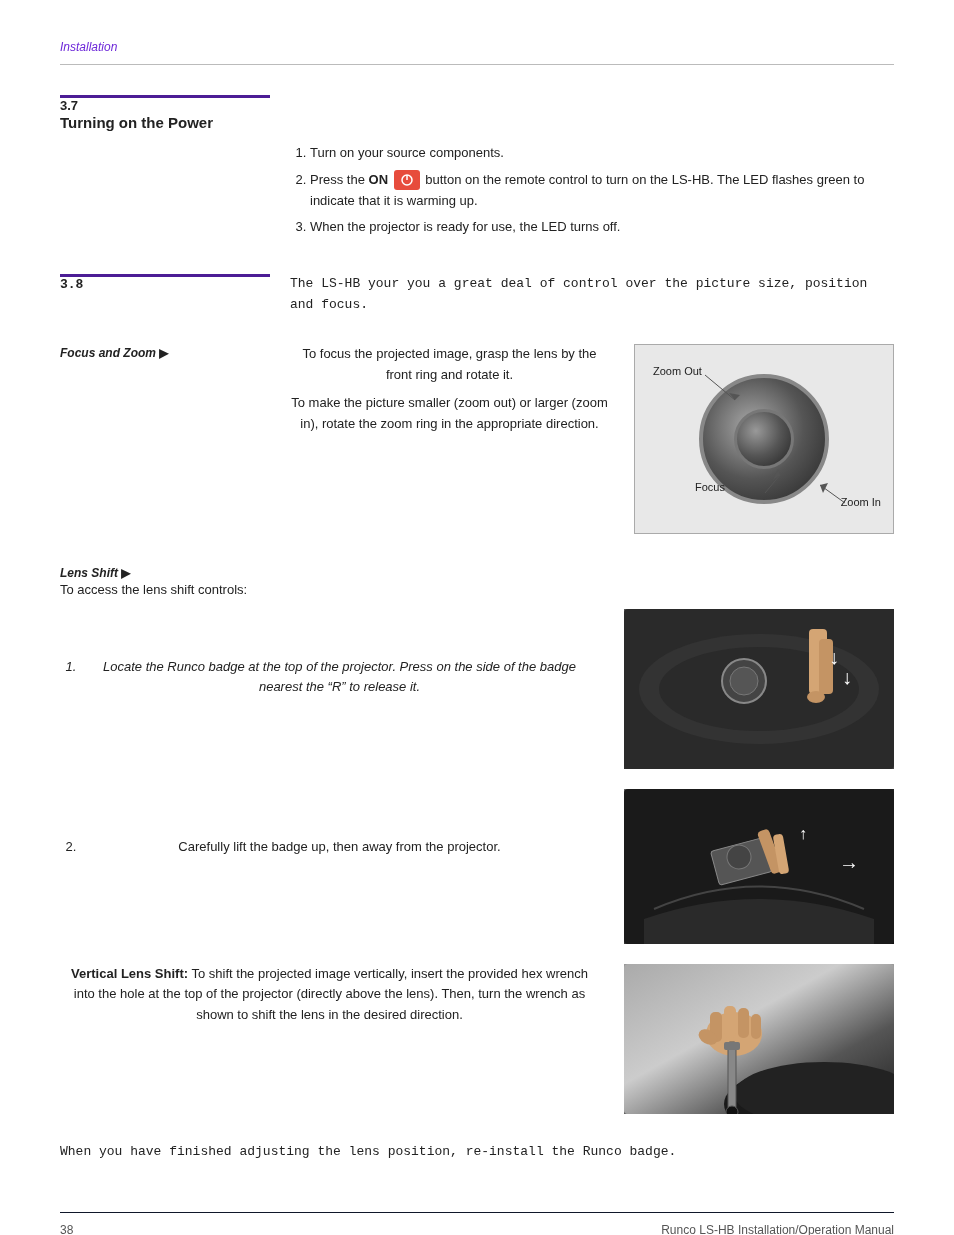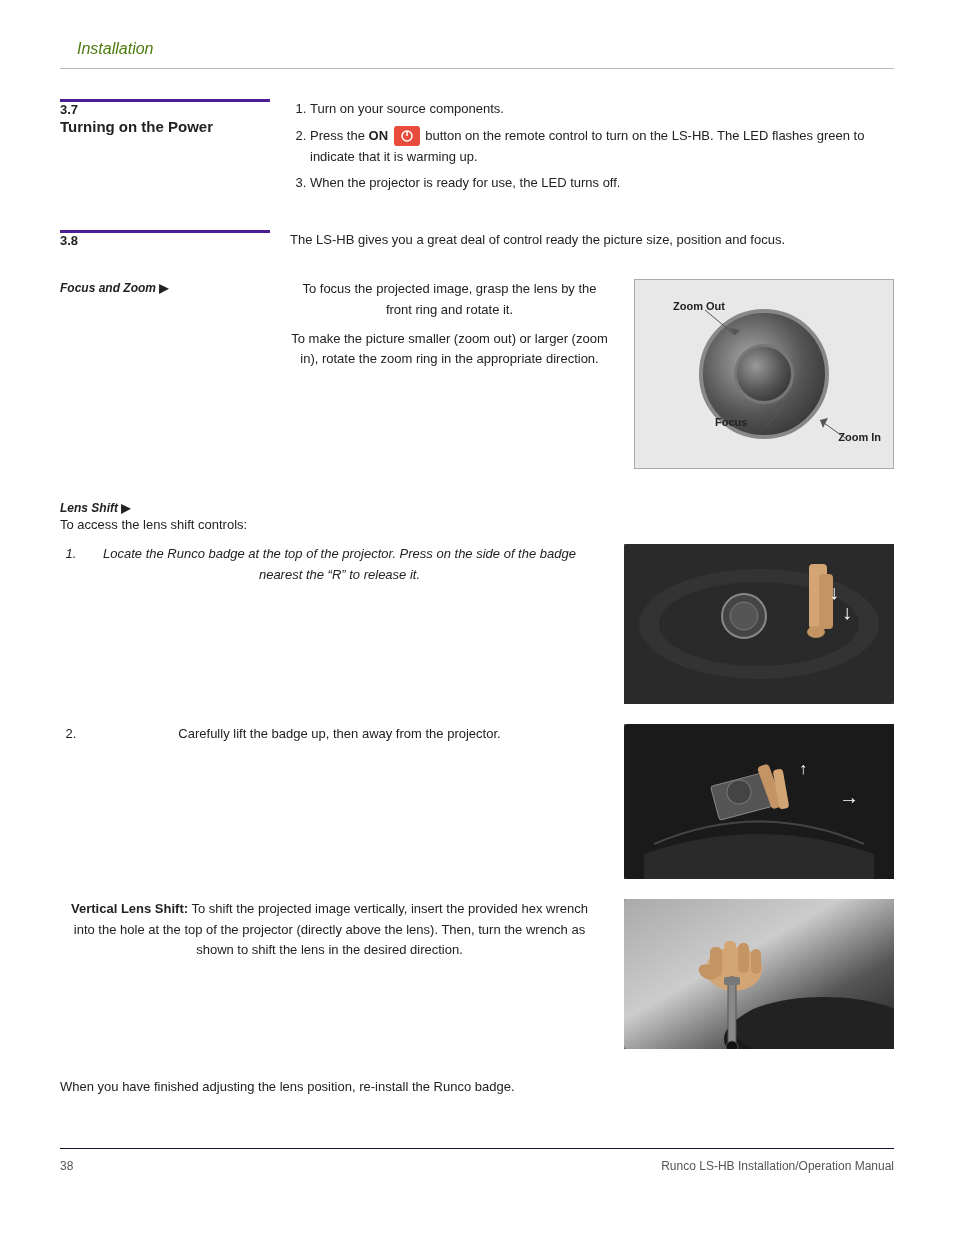--- a/index.html
+++ b/index.html
@@ -11,24 +11,23 @@
       width: 954px;
       min-height: 1235px;
       position: relative;
     }
     .page {
       padding: 40px 60px 40px 60px;
       position: relative;
     }
     .page-header {
       font-style: italic;
-      font-size: 16px;
-      color: #4d7c0f;
+      font-size: 12px;
+      color: #6d28d9;
       margin-bottom: 10px;
-      margin-left: 17px;
     }
     .top-rule {
       border: none;
       border-top: 1px solid #bbb;
       margin-bottom: 30px;
     }
 
     
     .section {
       display: flex;
@@ -69,20 +68,21 @@
       padding-top: 2px;
     }
     .sub-label-arrow {
       font-style: normal;
       font-weight: bold;
     }
 
     ol {
       padding-left: 20px;
       line-height: 1.6;
+      margin-top: 48px;
     }
     ol li {
       margin-bottom: 6px;
     }
     p {
       line-height: 1.6;
       margin-bottom: 8px;
     }
 
     
@@ -111,23 +111,22 @@
     .lens-circle-inner {
       width: 60px;
       height: 60px;
       border-radius: 50%;
       background: radial-gradient(circle at 35% 35%, #999, #555, #222);
       border: 3px solid #777;
     }
     .diagram-label {
       position: absolute;
       font-size: 11px;
-      font-weight: bold;
+      font-weight: normal;
       color: #222;
-      margin-left: 20px;
     }
     .label-zoom-out {
       top: 20px;
       left: 18px;
     }
     .label-focus {
       bottom: 40px;
       left: 60px;
     }
     .label-zoom-in {
@@ -206,20 +205,21 @@
       padding-top: 10px;
       font-size: 12px;
       color: #555;
       gap: 39px;
     }
 
     .finishing-text {
       margin-top: 28px;
       margin-bottom: 20px;
       line-height: 1.6;
+      font-family: Liberation Mono, monospace;
     }
   </style>
 </head>
 <body>
 
 <div class="page">
 
   <div class="page-header">
     <span>Installation</span>
   </div>
@@ -249,28 +249,28 @@
           button on the remote control to turn on the LS-HB. The LED flashes green to indicate that it is warming up.
         </li>
         <li>
           When the projector is ready for use, the LED turns off.
         </li>
       </ol>
     </div>
   </div>
 
   <div class="section" style="flex-direction: column;">
-    <div style="display:flex;">
+    <div style="display:flex;font-family:Liberation Mono, monospace;">
       <div class="section-left">
         <div class="section-heading">
           <span class="section-number">3.8</span>
         </div>
       </div>
       <div class="section-right">
-        <p>The LS-HB gives you a great deal of control ready the picture size, position and focus.</p>
+        <p>The LS-HB your you a great deal of control over the picture size, position and focus.</p>
       </div>
     </div>
 
     <div style="display:flex; margin-top: 20px;">
       <div class="section-left">
         <div class="sub-label">
           <em>Focus and Zoom</em>
           <span class="sub-label-arrow">▶</span>
         </div>
       </div>

